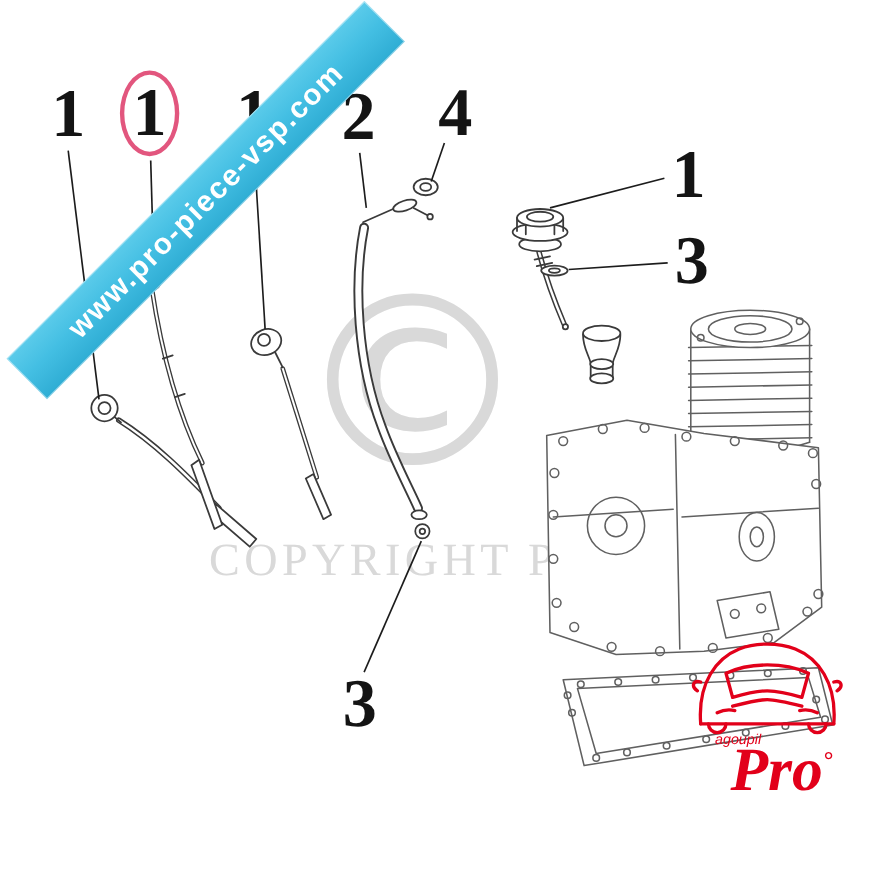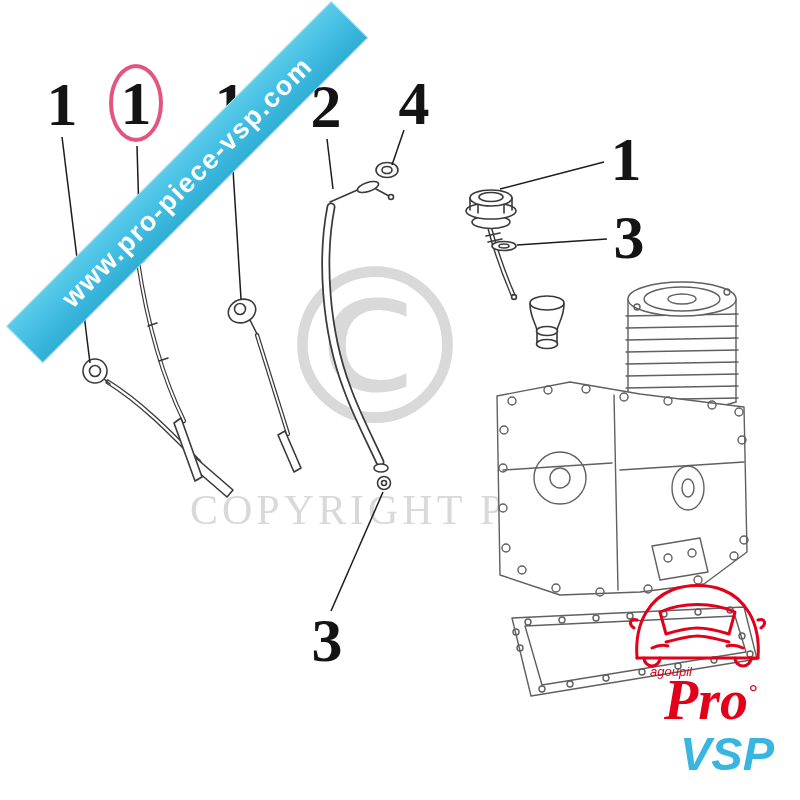--- a/index.html
+++ b/index.html
@@ -241,16 +241,15 @@
         <path d="M46,72 C77,64 78,64 109,72"></path>
         <path d="M17,50 C10,48 8,54 14,58 M138,50 C145,48 147,54 141,58"></path>
         <path d="M24,88 a8,8 0 0 0 16,0 M115,88 a8,8 0 0 0 16,0"></path>
         <path d="M32,78 q8,-4 16,-2 M107,76 q8,-2 16,2"></path>
       </g>
     </svg>
     <div class="logo-signature">agoupil</div>
     <div class="logo-pro">
       <span>Pro</span><span class="logo-degree">°</span>
     </div>
-    <div class="logo-vsp">VSP</div>
   </div>
 
 </div>
 
 </body></html>

